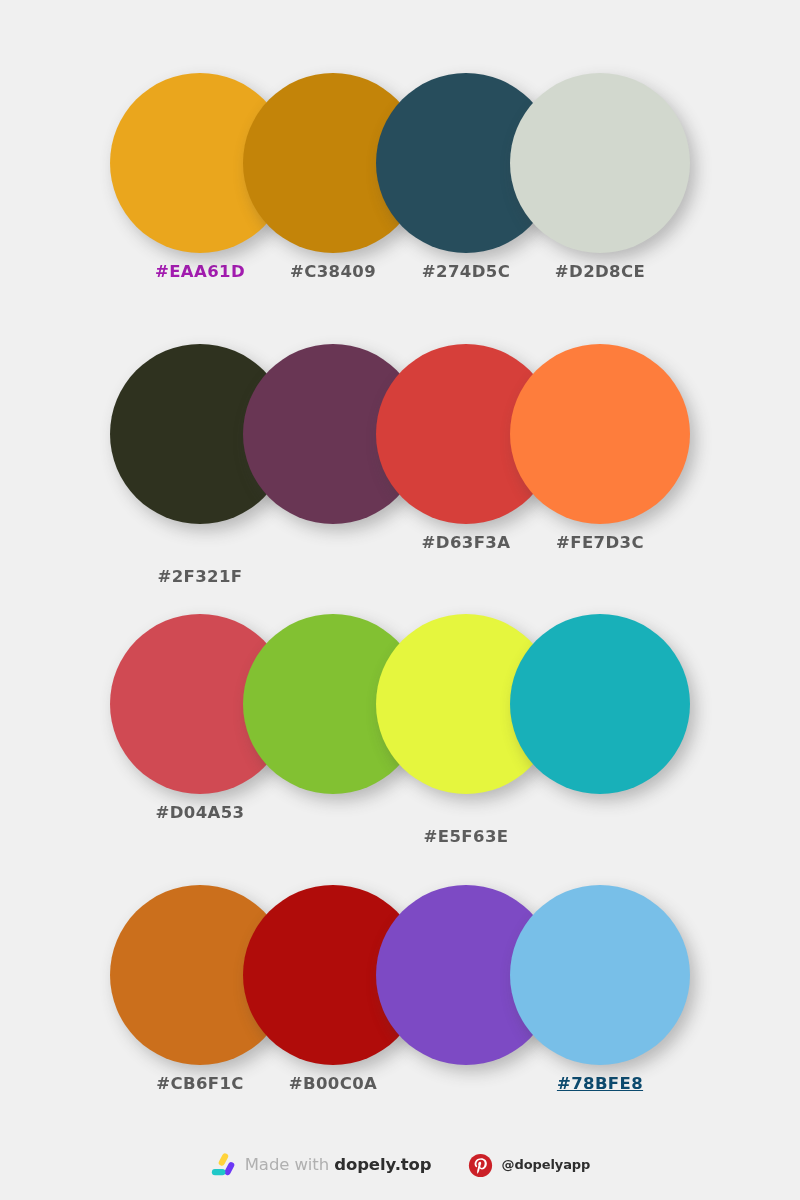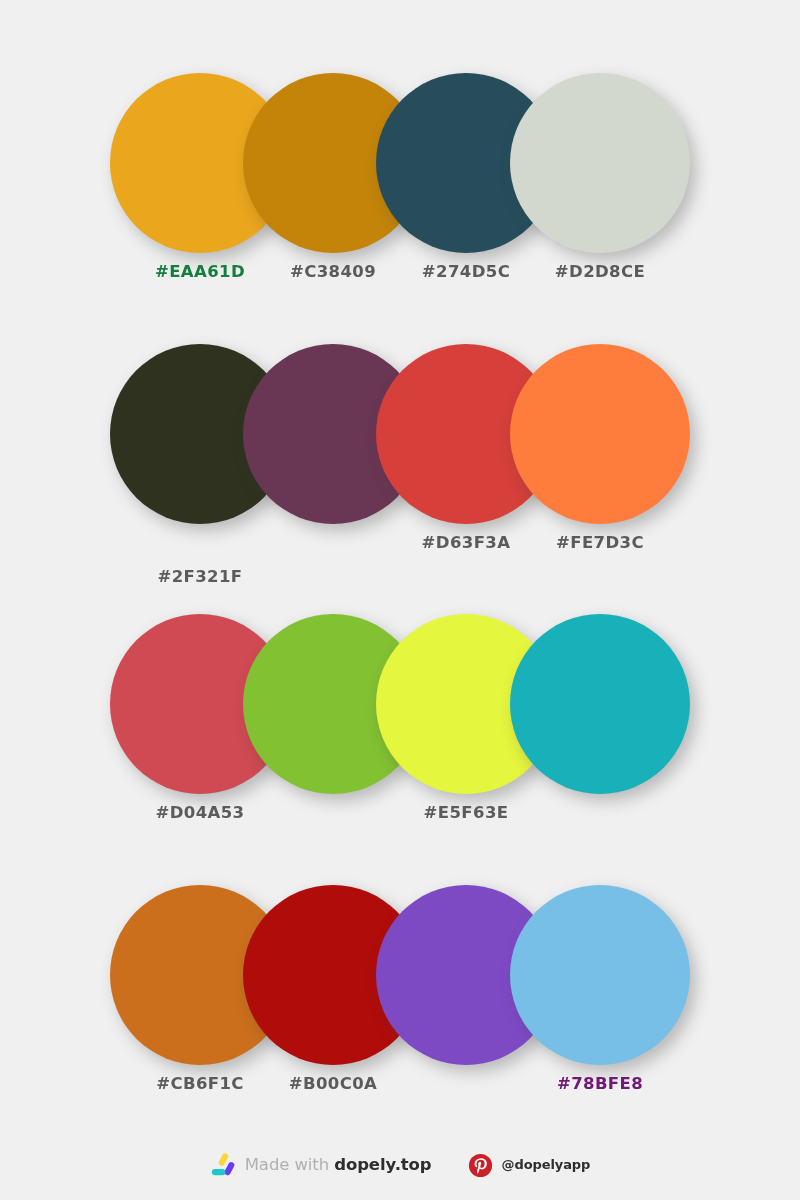--- a/index.html
+++ b/index.html
@@ -148,21 +148,21 @@
   <div class="rows-area">
 
     <div class="palette-row" style="top:73px;">
       <div class="swatch-band">
         <div class="swatch-circle i0" style="background-color: rgb(234, 166, 29);"></div>
         <div class="swatch-circle i1" style="background-color: rgb(195, 132, 9);"></div>
         <div class="swatch-circle i2" style="background-color: rgb(39, 77, 92);"></div>
         <div class="swatch-circle i3" style="background-color: rgb(210, 216, 206);"></div>
       </div>
       <div class="labels-band">
-        <div class="swatch-label i0" style="color: #15803d;">#EAA61D</div>
+        <div class="swatch-label i0" style="color: #a21caf;">#EAA61D</div>
         <div class="swatch-label i1" style="color: rgb(92, 92, 92);">#C38409</div>
         <div class="swatch-label i2" style="color: rgb(92, 92, 92);">#274D5C</div>
         <div class="swatch-label i3" style="color: rgb(92, 92, 92);">#D2D8CE</div>
       </div>
     </div>
 
     <div class="palette-row" style="top:344px;">
       <div class="swatch-band">
         <div class="swatch-circle i0" style="background-color: rgb(47, 50, 31);"></div>
         <div class="swatch-circle i1" style="background-color: rgb(105, 54, 84);"></div>
@@ -178,35 +178,35 @@
 
     <div class="palette-row" style="top:614px;">
       <div class="swatch-band">
         <div class="swatch-circle i0" style="background-color: rgb(208, 74, 83);"></div>
         <div class="swatch-circle i1" style="background-color: rgb(130, 193, 50);"></div>
         <div class="swatch-circle i2" style="background-color: rgb(229, 246, 62);"></div>
         <div class="swatch-circle i3" style="background-color: rgb(24, 176, 185);"></div>
       </div>
       <div class="labels-band">
         <div class="swatch-label i0" style="color: rgb(92, 92, 92);">#D04A53</div>
-        <div class="swatch-label i2" style="color: rgb(92, 92, 92);">#E5F63E</div>
+        <div class="swatch-label i2" style="color: rgb(92, 92, 92); margin-top: 24px;">#E5F63E</div>
       </div>
     </div>
 
     <div class="palette-row" style="top:885px;">
       <div class="swatch-band">
         <div class="swatch-circle i0" style="background-color: rgb(203, 111, 28);"></div>
         <div class="swatch-circle i1" style="background-color: rgb(176, 12, 10);"></div>
         <div class="swatch-circle i2" style="background-color: rgb(125, 74, 196);"></div>
         <div class="swatch-circle i3" style="background-color: rgb(120, 191, 232);"></div>
       </div>
       <div class="labels-band">
         <div class="swatch-label i0" style="color: rgb(92, 92, 92);">#CB6F1C</div>
         <div class="swatch-label i1" style="color: rgb(92, 92, 92);">#B00C0A</div>
-        <div class="swatch-label i3" style="color: #701a75;">#78BFE8</div>
+        <div class="swatch-label i3" style="color: #0c4a6e; text-decoration: underline;">#78BFE8</div>
       </div>
     </div>
 
   </div>
 
   <div class="footer">
 
     <div class="footer-group">
       <svg class="dopely-logo" viewBox="0 0 28 28">
         <rect x="11.2" y="1.0" width="6.6" height="14.2" rx="3.3" transform="rotate(28 14.5 8.1)" fill="#FFD33A"></rect>

